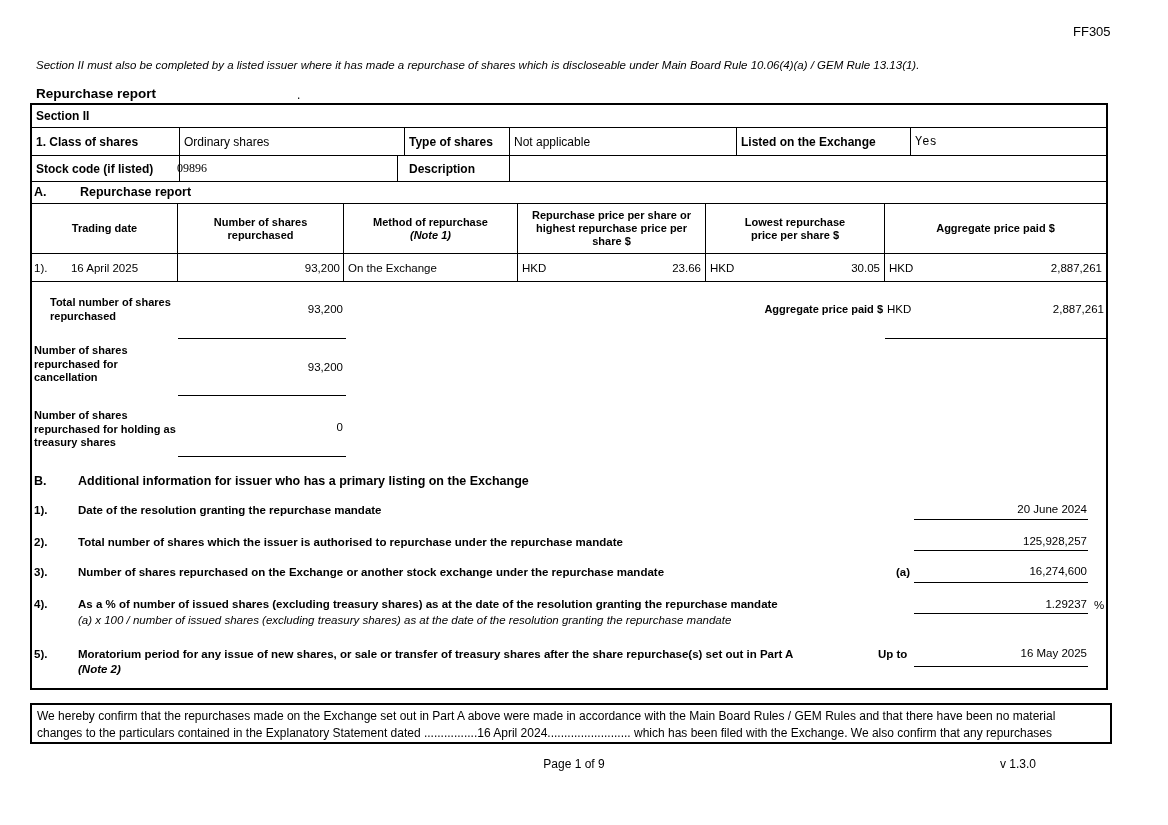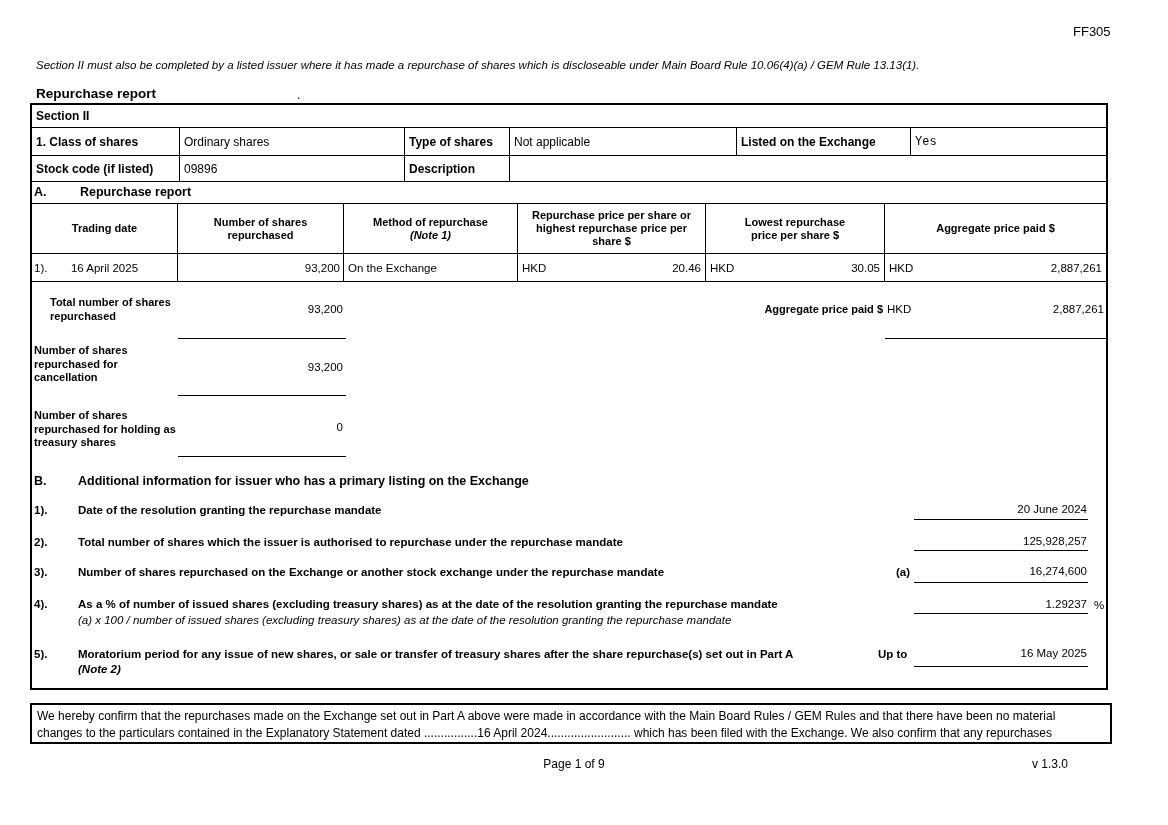--- a/index.html
+++ b/index.html
@@ -53,21 +53,21 @@
     <div class="cell pl b fs12" style="left:0; width:148px;">1. Class of shares</div>
     <div class="cell pl fs12" style="left:148px; width:225px;">Ordinary shares</div>
     <div class="cell pl b fs12" style="left:373px; width:105px;">Type of shares</div>
     <div class="cell pl fs12" style="left:478px; width:227px;">Not applicable</div>
     <div class="cell pl b fs12" style="left:705px; width:174px;">Listed on the Exchange</div>
     <div class="cell last pl fs12" style="left:879px; width:195px;font-family:Liberation Mono, monospace;">Yes</div>
   </div>
 
   <div class="row" style="top:51px; height:26px;">
     <div class="cell pl b fs12" style="left:0; width:148px;">Stock code (if listed)</div>
-    <div class="cell pl fs12" style="left:148px; width:225px;">09896</div>
+    <div class="cell pl fs12" style="left:141px; width:225px;font-family:Liberation Serif, serif;">09896</div>
     <div class="cell pl b fs12" style="left:373px; width:105px;">Description</div>
     <div class="cell last pl fs12" style="left:478px; width:596px;"></div>
   </div>
 
   <div class="row" style="top:77px; height:22px;">
     <span class="abs b fs125" style="left:2px; top:3px;">A.</span>
     <span class="abs b fs125" style="left:48px; top:3px;">Repurchase report</span>
   </div>
 
   <div class="row" style="top:99px; height:50px;">
@@ -100,21 +100,21 @@
       <span style="margin:0 auto;">16 April 2025</span>
     </div>
     <div class="cell rt" style="left:146px; width:166px;">
       <span>93,200</span>
     </div>
     <div class="cell pl" style="left:312px; width:174px;">
       <span>On the Exchange</span>
     </div>
     <div class="cell sb" style="left:486px; width:188px;">
       <span>HKD</span>
-      <span>20.46</span>
+      <span>23.66</span>
     </div>
     <div class="cell sb" style="left:674px; width:179px;">
       <span>HKD</span>
       <span>30.05</span>
     </div>
     <div class="cell sb last" style="left:853px; width:221px;">
       <span>HKD</span>
       <span>2,887,261</span>
     </div>
   </div>
@@ -170,13 +170,13 @@
   <div class="buline" style="top:561px;"></div>
 
 </div>
 
 <div class="confirm-box">
   <div>We hereby confirm that the repurchases made on the Exchange set out in Part A above were made in accordance with the Main Board Rules / GEM Rules and that there have been no material</div>
   <div>changes to the particulars contained in the Explanatory Statement dated ................16 April 2024......................... which has been filed with the Exchange. We also confirm that any repurchases</div>
 </div>
 
 <div class="abs fs12" style="left:0; top:757px; width:1148px; text-align:center;">Page 1 of 9</div>
-<div class="abs fs12" style="left:1000px; top:757px; width:100px; text-align:center;">v 1.3.0</div>
+<div class="abs fs12" style="left:1000px; top:757px; width:100px; text-align:left;">v 1.3.0</div>
 
 </body></html>

